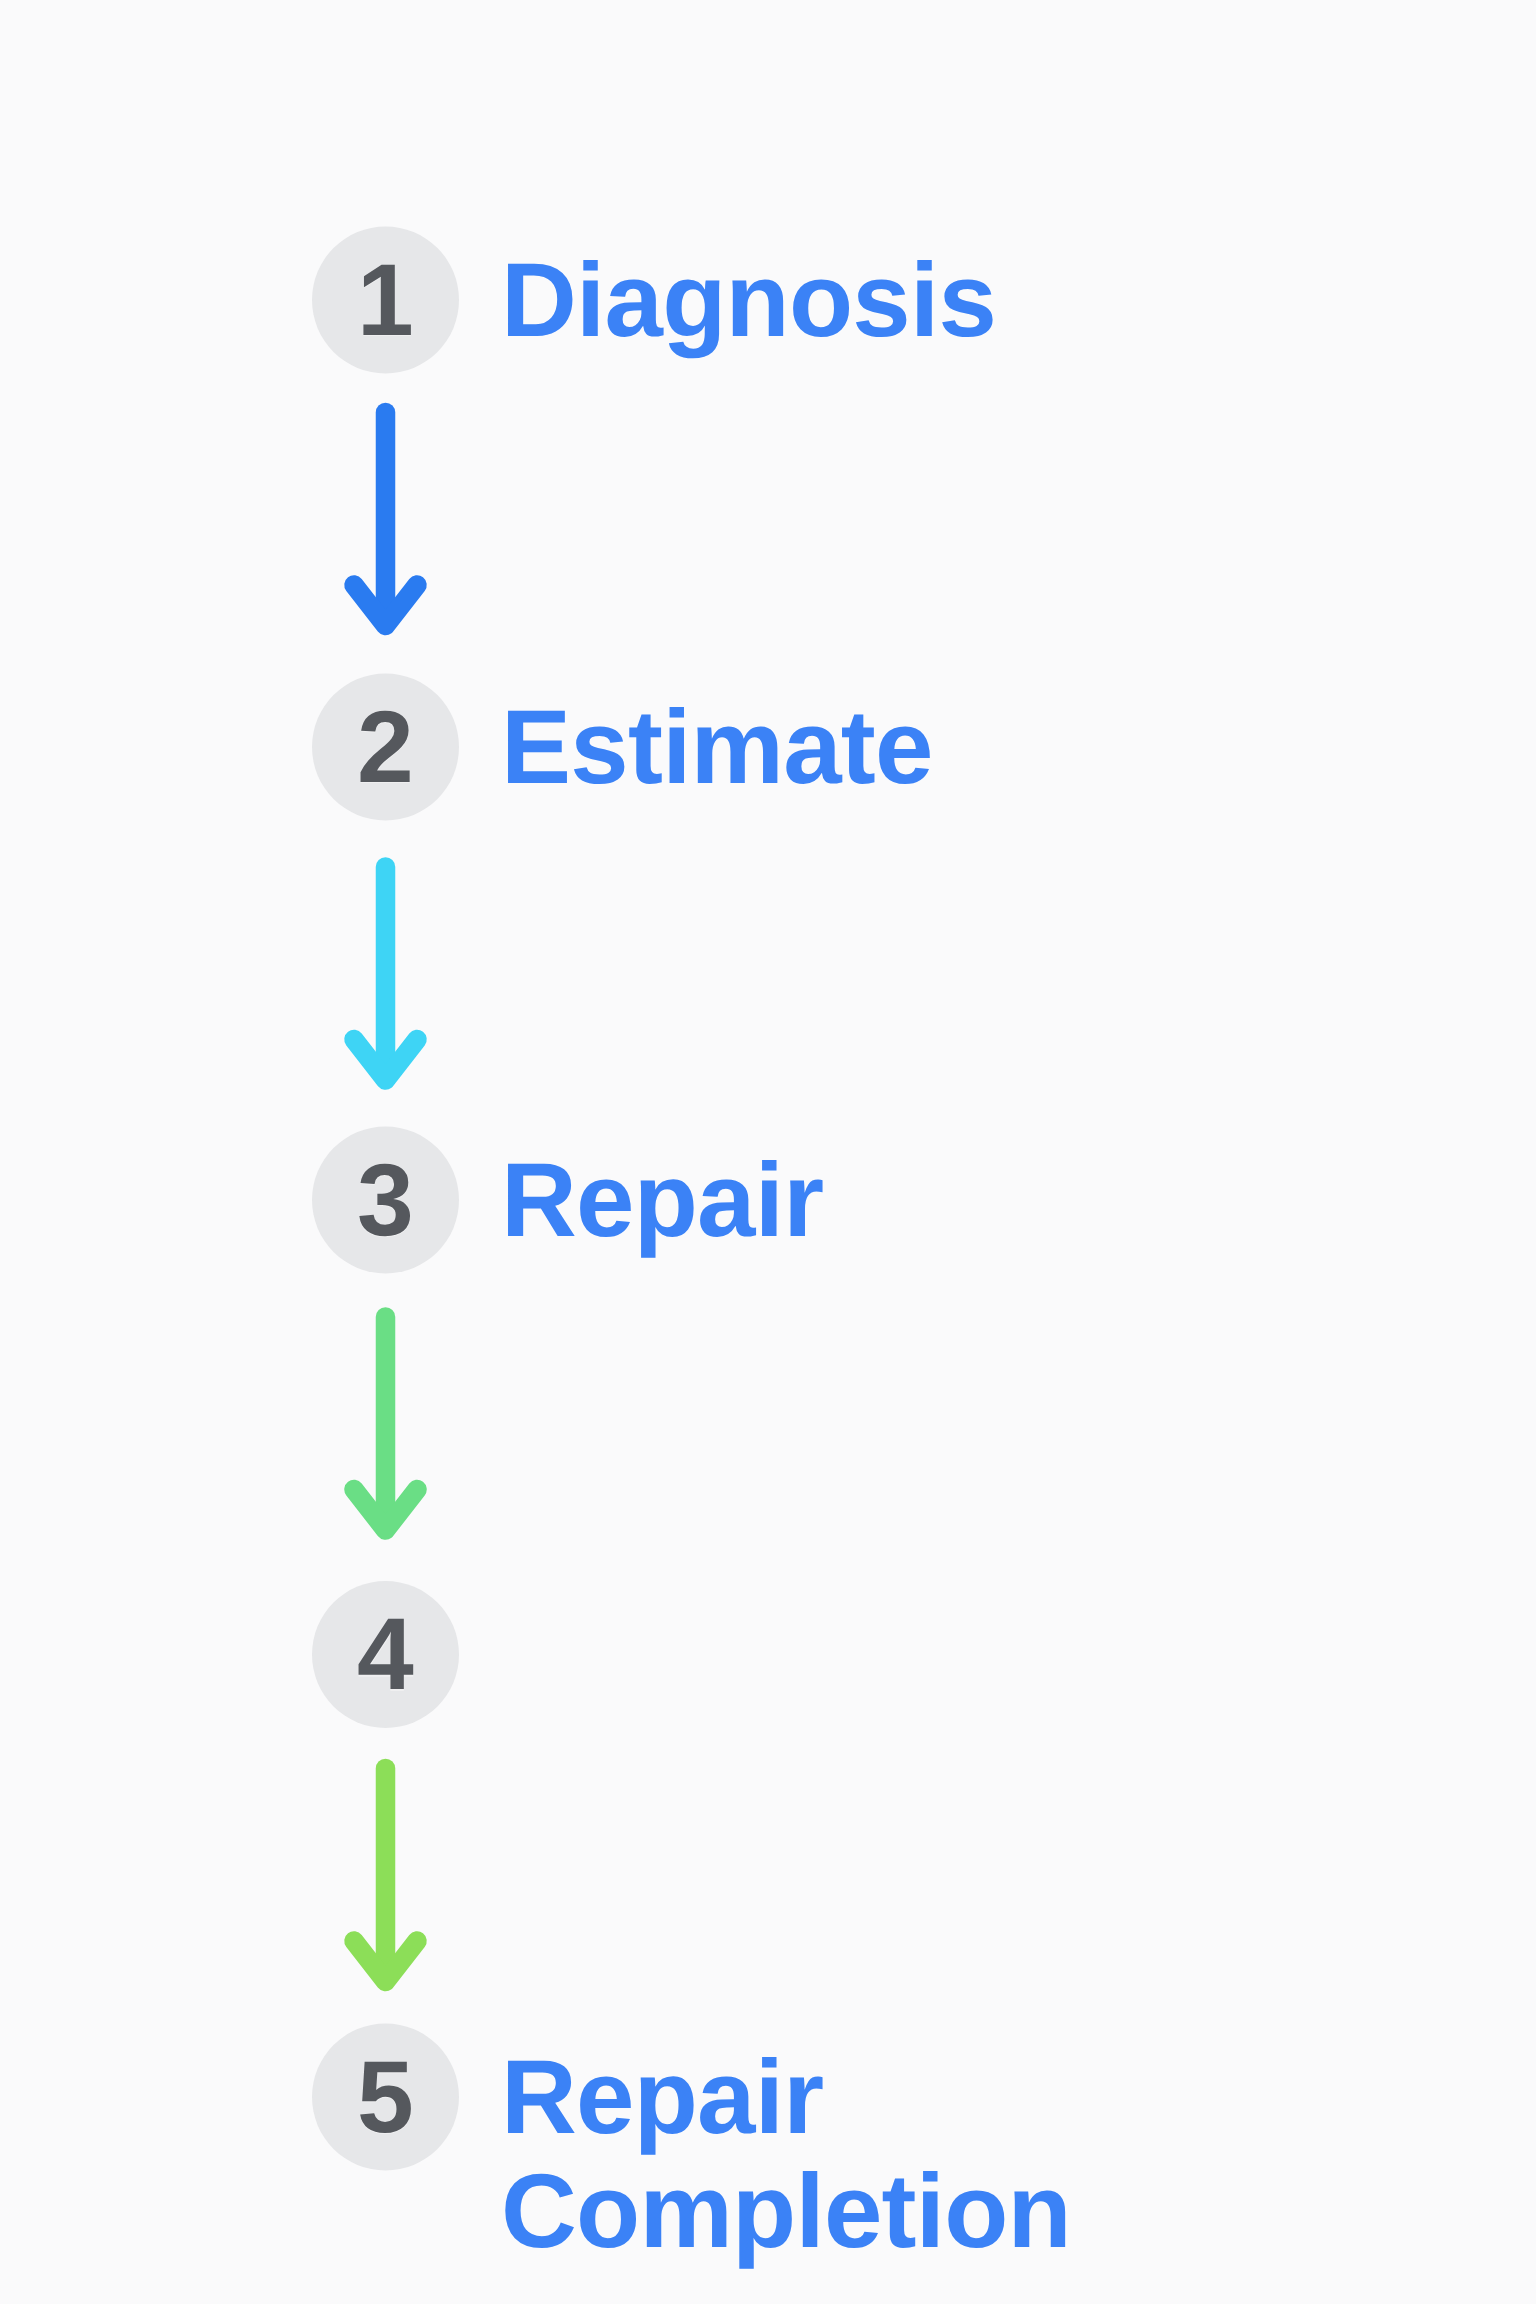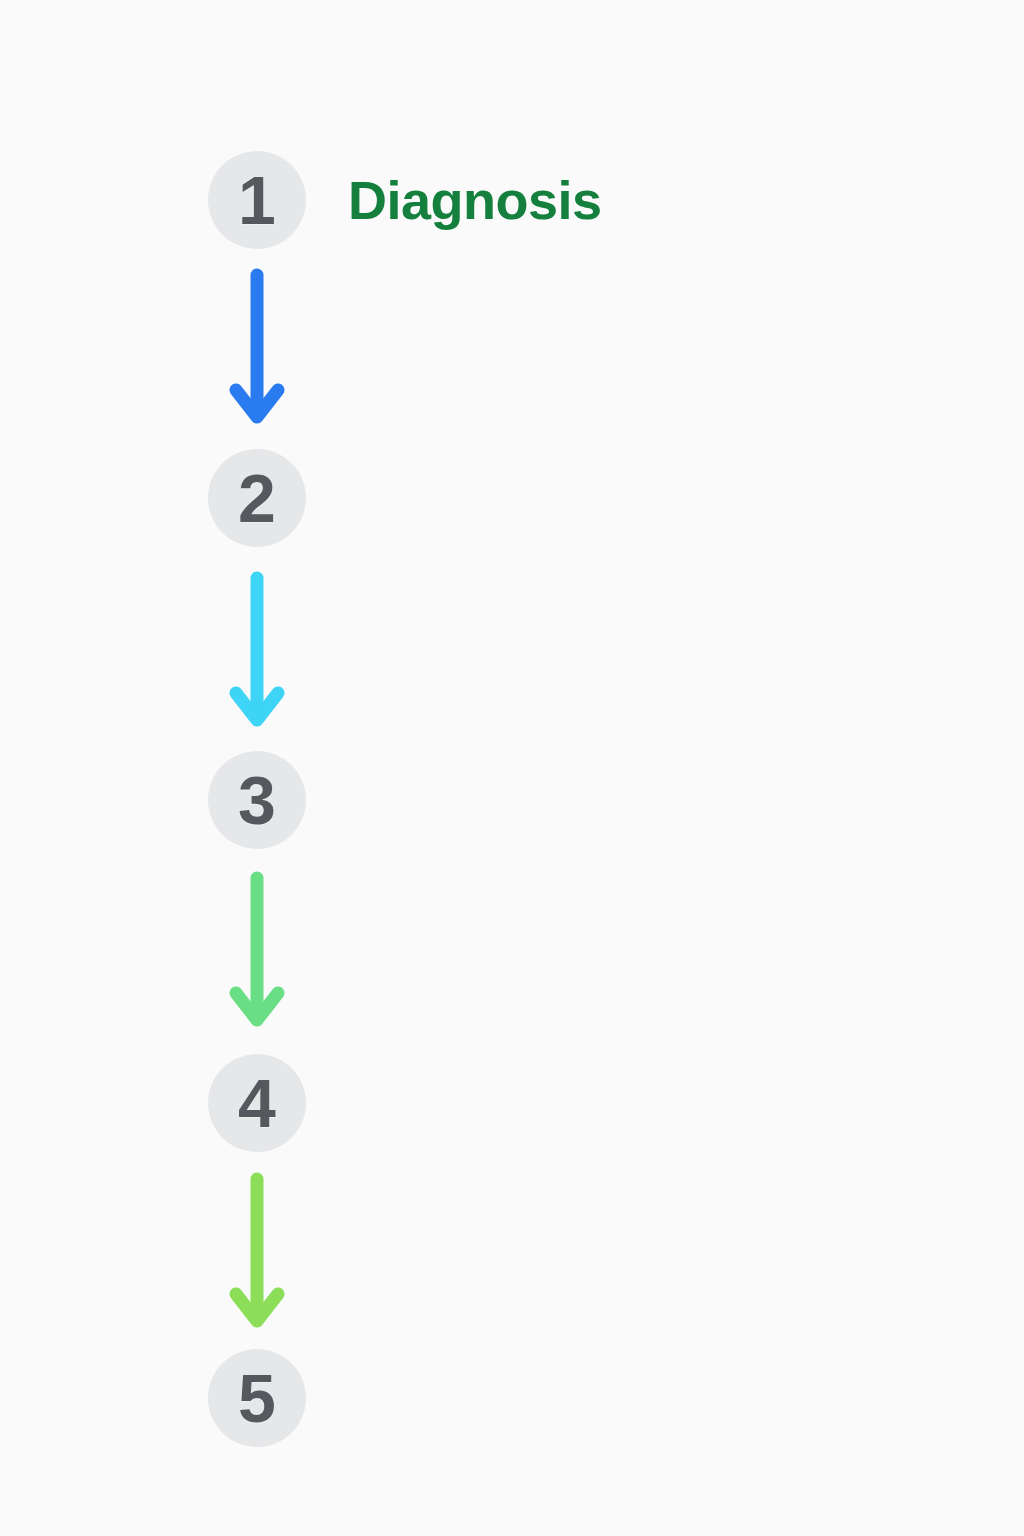--- a/index.html
+++ b/index.html
@@ -34,28 +34,28 @@
     background: #e6e7e9;
     display: flex;
     align-items: center;
     justify-content: center;
     font-size: 68px;
     font-weight: 700;
     color: #55585d;
     text-shadow: 0 1px 0 rgba(255,255,255,0.35);
   }
   .label {
-    margin-left: 42px;
+    margin-left: 28px;
     margin-top: 11px;
     width: 440px;
-    font-size: 54px;
+    font-size: 70px;
     line-height: 76px;
     font-weight: 700;
     letter-spacing: -0.5px;
-    color: #15803d;
+    color: #3b82f6;
   }
   .flow-arrow {
     position: absolute;
     left: 227px;
     width: 60px;
     height: 160px;
   }
   .arrow-1 { top: 268px; }
   .arrow-2 { top: 571px; }
   .arrow-3 { top: 871px; }
@@ -75,31 +75,33 @@
 
   <svg class="flow-arrow arrow-1" viewBox="0 0 60 160" fill="none" xmlns="http://www.w3.org/2000/svg">
     <path d="M30 7 L30 140" stroke-width="13" stroke-linecap="round" stroke="#2a7bf0"></path>
     <path d="M9 122 L30 149 L51 122" stroke-width="13" stroke-linecap="round" stroke-linejoin="round" stroke="#2a7bf0"></path>
   </svg>
 
   <div class="step step-2">
     <div class="badge">
       <span>2</span>
     </div>
+    <div class="label">Estimate</div>
   </div>
 
   <svg class="flow-arrow arrow-2" viewBox="0 0 60 160" fill="none" xmlns="http://www.w3.org/2000/svg">
     <path d="M30 7 L30 140" stroke-width="13" stroke-linecap="round" stroke="#3ed4f5"></path>
     <path d="M9 122 L30 149 L51 122" stroke-width="13" stroke-linecap="round" stroke-linejoin="round" stroke="#3ed4f5"></path>
   </svg>
 
   <div class="step step-3">
     <div class="badge">
       <span>3</span>
     </div>
+    <div class="label">Repair</div>
   </div>
 
   <svg class="flow-arrow arrow-3" viewBox="0 0 60 160" fill="none" xmlns="http://www.w3.org/2000/svg">
     <path d="M30 7 L30 140" stroke-width="13" stroke-linecap="round" stroke="#6ade85"></path>
     <path d="M9 122 L30 149 L51 122" stroke-width="13" stroke-linecap="round" stroke-linejoin="round" stroke="#6ade85"></path>
   </svg>
 
   <div class="step step-4">
     <div class="badge">
       <span>4</span>
@@ -108,15 +110,16 @@
 
   <svg class="flow-arrow arrow-4" viewBox="0 0 60 160" fill="none" xmlns="http://www.w3.org/2000/svg">
     <path d="M30 7 L30 140" stroke-width="13" stroke-linecap="round" stroke="#8cde58"></path>
     <path d="M9 122 L30 149 L51 122" stroke-width="13" stroke-linecap="round" stroke-linejoin="round" stroke="#8cde58"></path>
   </svg>
 
   <div class="step step-5">
     <div class="badge">
       <span>5</span>
     </div>
+    <div class="label">Repair Completion</div>
   </div>
 
 </div>
 
 </body></html>

